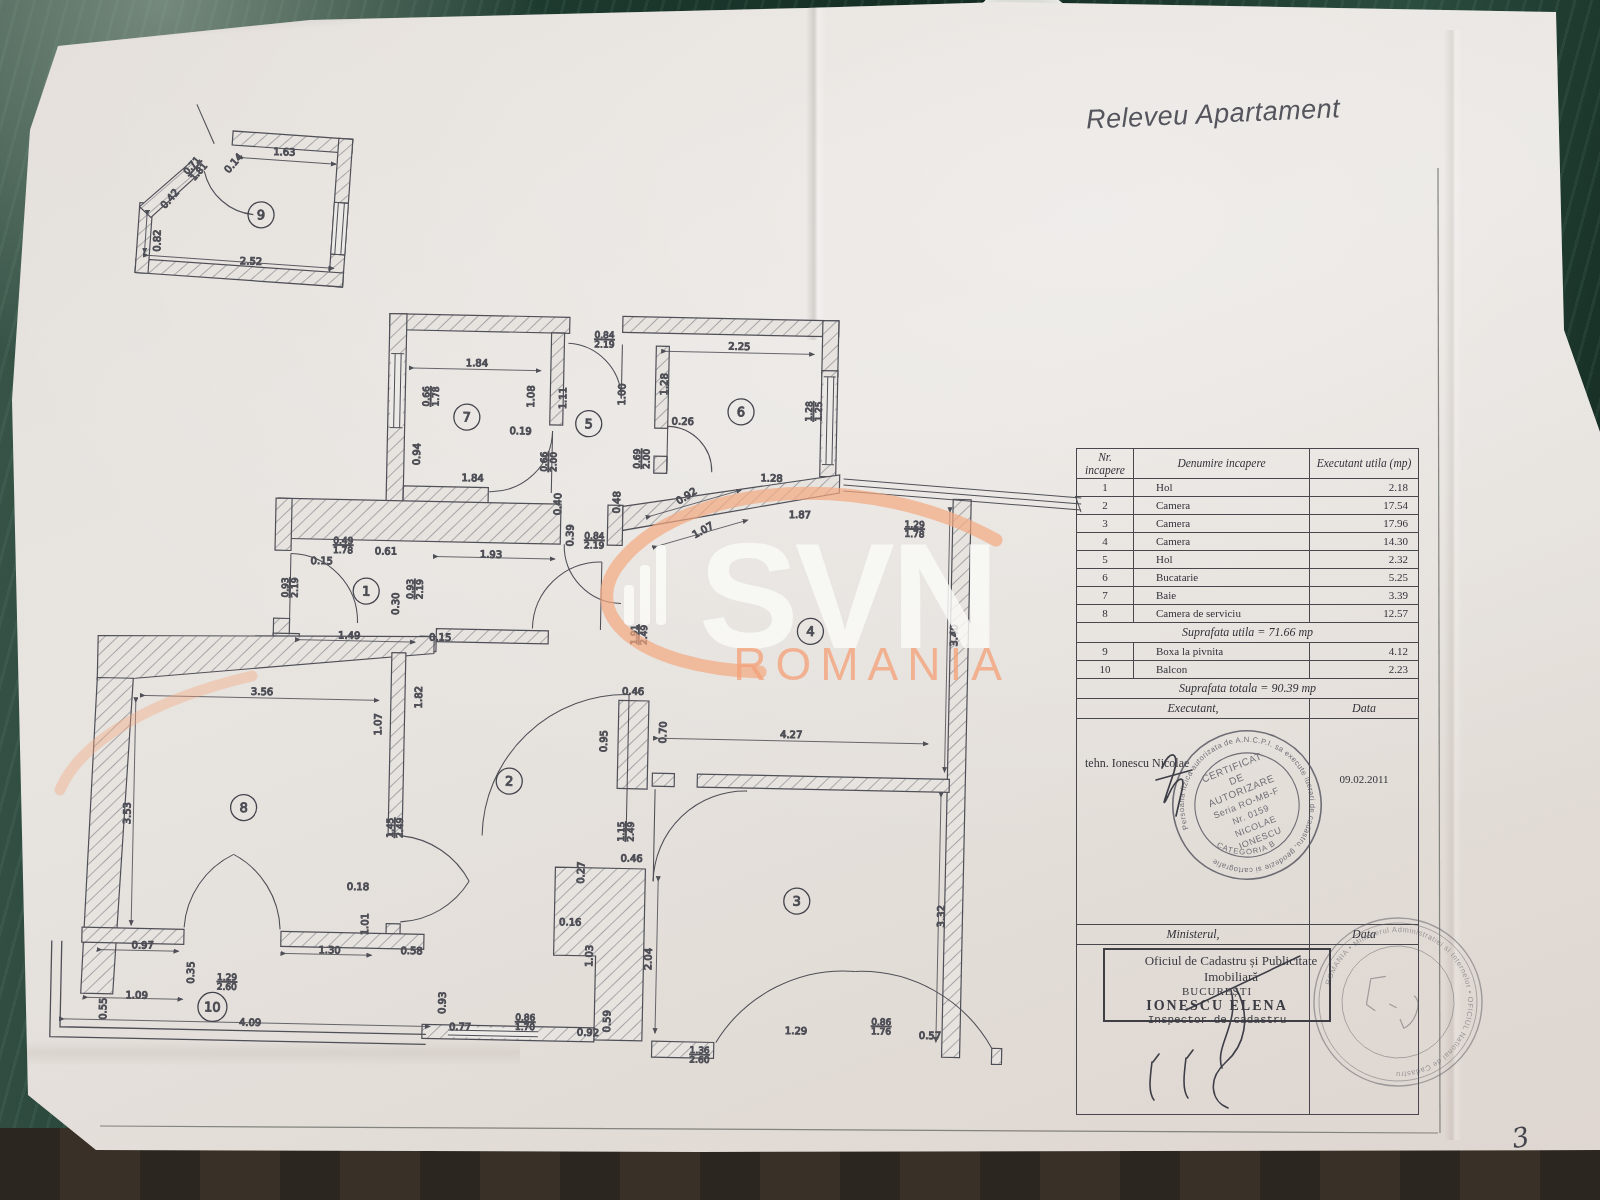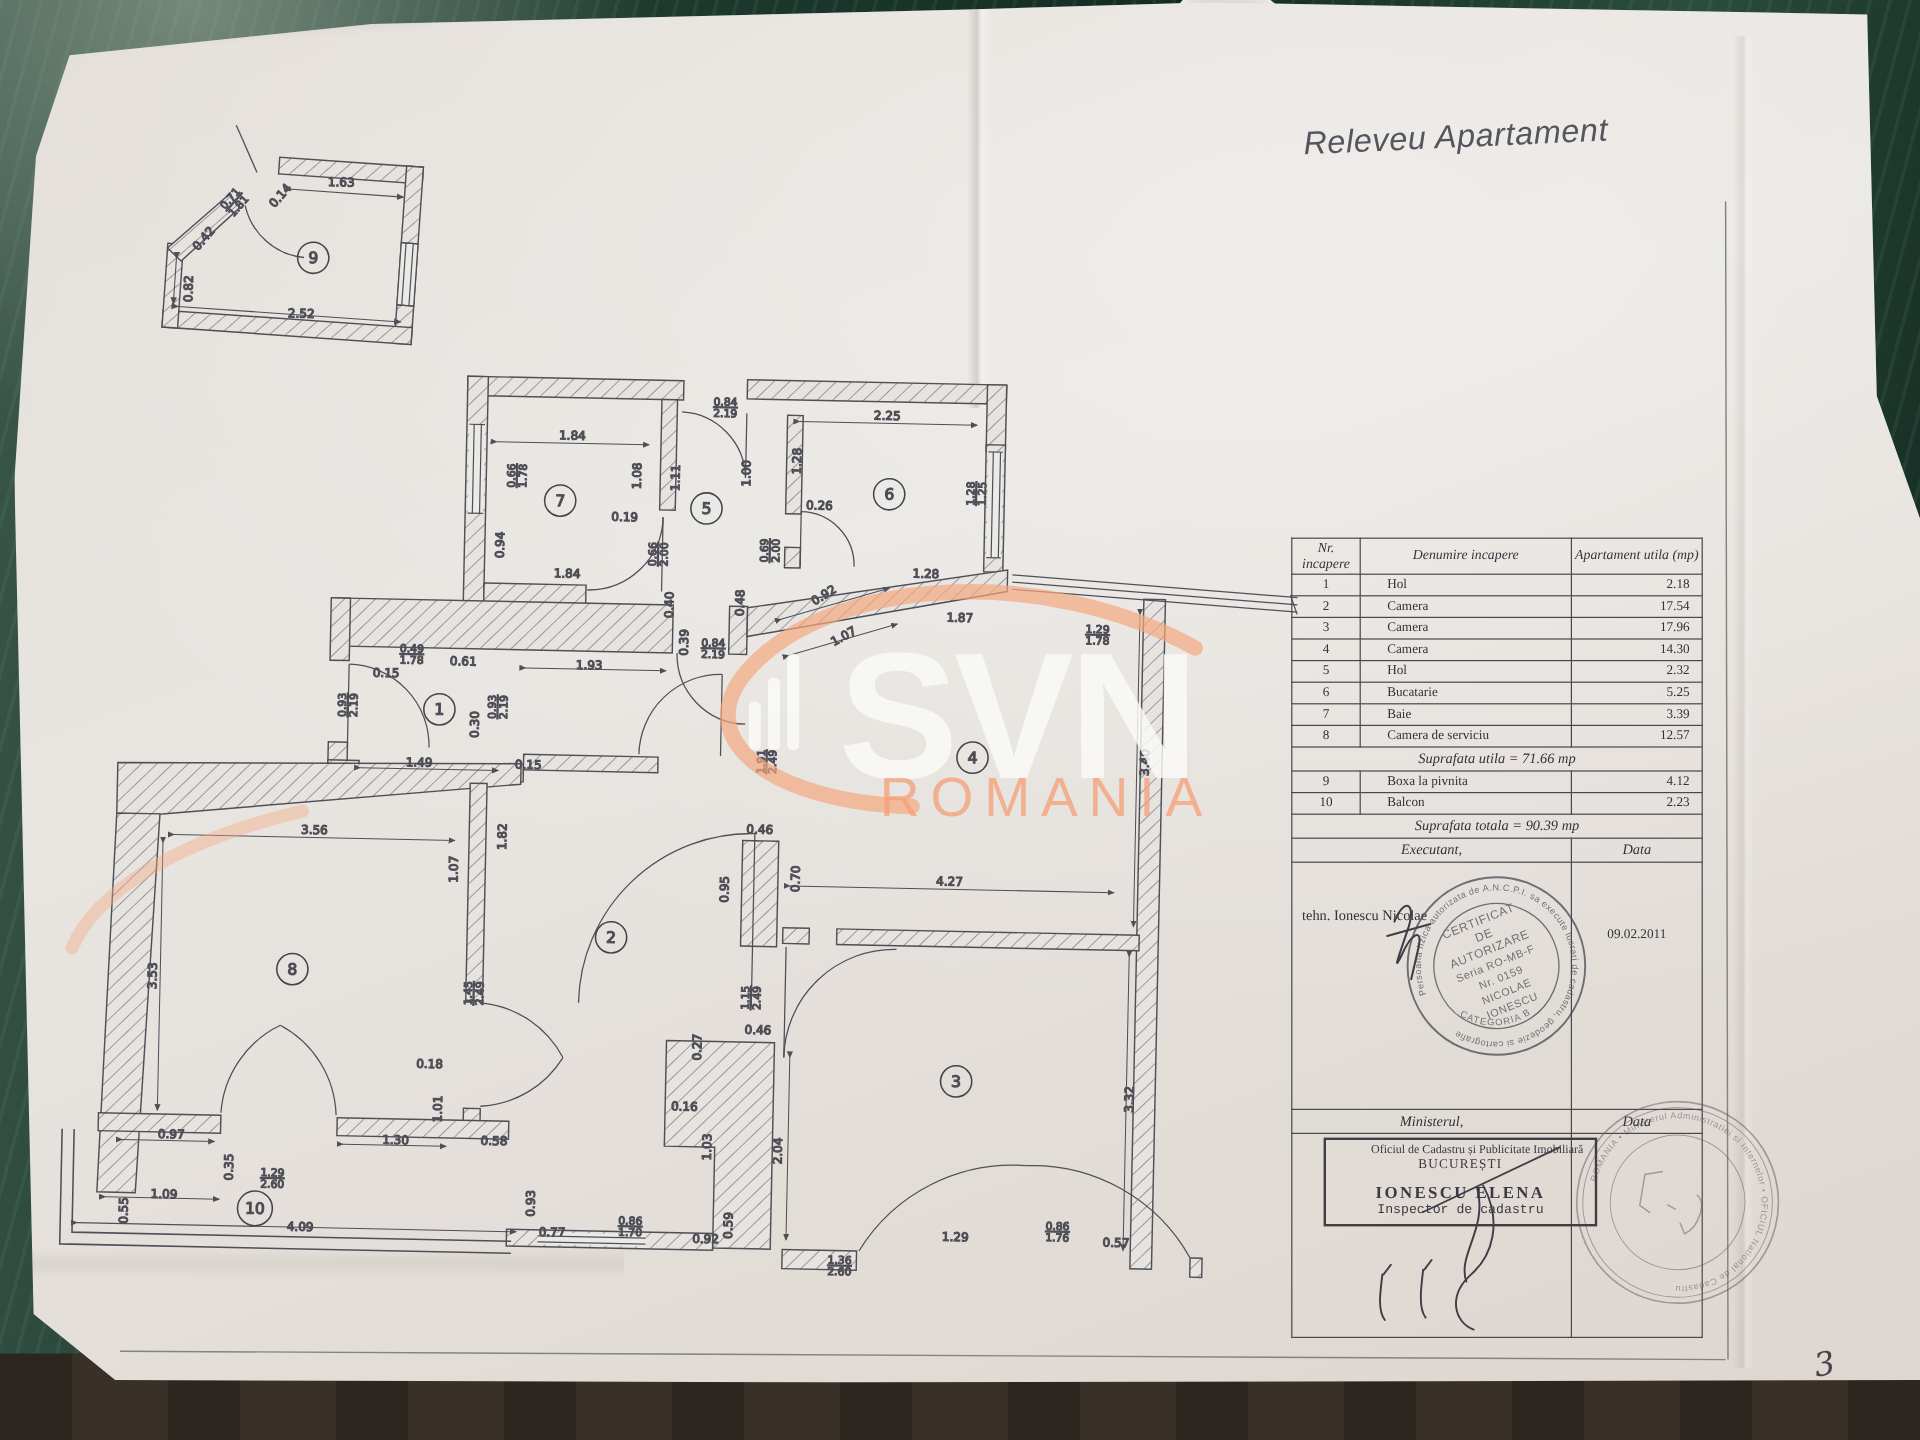--- a/index.html
+++ b/index.html
@@ -47,23 +47,23 @@
   .rt td.name{text-align:left;padding-left:22px;}
   .rt td.val{text-align:right;padding-right:10px;}
   .rt td.merge{text-align:center;font-style:italic;font-size:12px;height:17px;}
   .rt td.pair{text-align:center;font-style:italic;font-size:12px;height:17px;}
   .rt td.tall{vertical-align:top;position:relative;}
   .rt td.tall .exec{position:absolute;left:8px;top:38px;font-size:12px;}
   .rt td.tallr{vertical-align:top;text-align:center;padding-top:55px;font-size:11px;}
   
   .ocpi{position:absolute;left:1103px;top:948px;width:228px;height:74px;border:2px solid #3e3e44;
     color:#3a3a42;text-align:center;padding-top:3px;box-sizing:border-box;}
-  .ocpi .l0{font-size:10px;margin-left:28px;}
+  .ocpi .l0{font-size:13px;margin-left:28px;}
   .ocpi .l1{font-size:11px;letter-spacing:1px;}
-  .ocpi .l2{font-size:14px;font-weight:bold;letter-spacing:2px;margin-top:11px;}
+  .ocpi .l2{font-size:14px;font-weight:bold;letter-spacing:2px;margin-top:1px;}
   .ocpi .l3{font-size:11px;font-family:Liberation Mono, monospace;}
   
   .wm-brand{font-family:"Liberation Sans",sans-serif;font-weight:bold;fill:rgba(250,250,247,0.82);}
   .wm-sub{font-family:"Liberation Sans",sans-serif;fill:rgba(243,162,122,0.78);}
   
   .dim{font-family:"DejaVu Sans",sans-serif;font-size:10px;fill:#45454e;text-anchor:middle;}
   .dim.stack{font-size:9px;}
   .roomnum{font-family:"DejaVu Sans",sans-serif;font-size:13px;fill:#3c3c45;text-anchor:middle;}
   .stampTxt{font-family:"Liberation Sans",sans-serif;fill:#50505c;}
 </style>
@@ -356,21 +356,21 @@
     <table>
       <colgroup>
           <col style="width:57px">
           <col style="width:176px">
           <col style="width:109px">
         </colgroup>
       <thead>
         <tr>
           <th>Nr. incapere</th>
           <th>Denumire incapere</th>
-          <th>Apartament utila (mp)</th>
+          <th>Executant utila (mp)</th>
         </tr>
       </thead>
       <tbody id="tbody">
           <tr>
             <td class="num">1</td>
             <td class="name">Hol</td>
             <td class="val">2.18</td>
           </tr>
           <tr>
             <td class="num">2</td>

